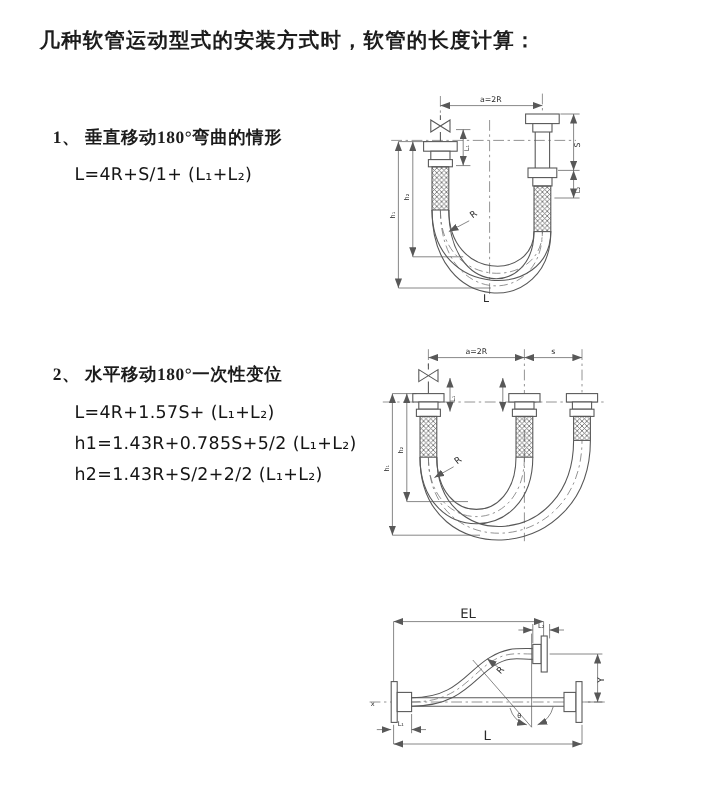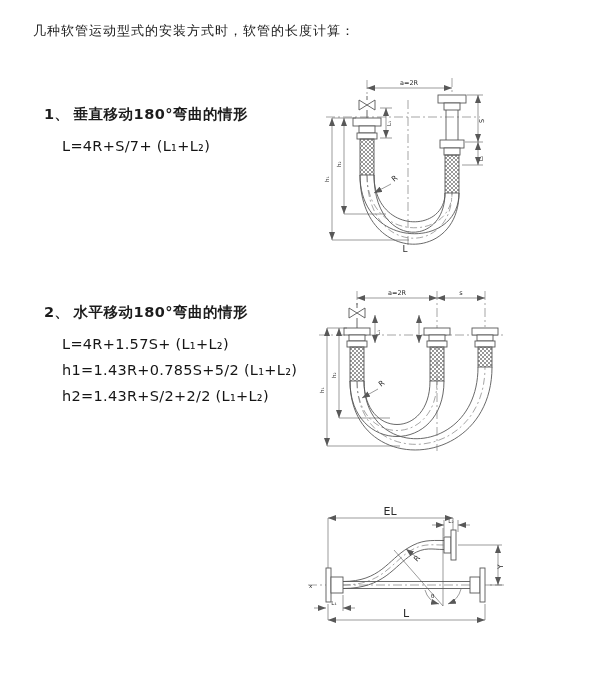--- a/index.html
+++ b/index.html
@@ -4,24 +4,24 @@
 <style>
   * { margin:0; padding:0; box-sizing:border-box; }
   body { background:#ffffff; }
   .page {
     position:relative; width:600px; height:675px; background:#ffffff;
     font-family:"DejaVu Sans","Liberation Sans",sans-serif;
     color:#1c1c1c; overflow:hidden;
   }
   .doc-title {
     position:absolute; left:33px; top:22px;
-    font-size:13px; font-weight:400; letter-spacing:1px;
+    font-size:17px; font-weight:700; letter-spacing:1px;
   }
   .sec { position:absolute; left:44px; }
-  .sec-heading { font-size:14.5px; font-weight:600; letter-spacing:0.5px; margin-bottom:9px; white-space:nowrap; }
+  .sec-heading { font-size:14.5px; font-weight:600; letter-spacing:0.5px; margin-bottom:9px; white-space:nowrap;font-family:Liberation Serif, serif; }
   .sec-heading .num { margin-right:4px; }
   .formula {
     font-size:14.5px; line-height:26px; margin-left:18px;
     letter-spacing:0.3px; white-space:nowrap; color:#151515;
   }
   .sec1 { top:105px; }
   .sec2 { top:303px; }
   .sec3 { top:518px; }
   svg.diagram { position:absolute; overflow:visible; }
   #dia1 { left:308px; top:72px; }
@@ -40,25 +40,25 @@
 </style>
 </head>
 <body>
 
 <div class="page">
 
   <div class="doc-title">几种软管运动型式的安装方式时，软管的长度计算：</div>
 
   <div class="sec sec1">
     <div class="sec-heading"><span class="num">1、</span><span>垂直移动180°弯曲的情形</span></div>
-    <div class="formula">L=4R+S/7+ (L₁+L₂)</div>
+    <div class="formula">L=4R+S/1+ (L₁+L₂)</div>
   </div>
 
   <div class="sec sec2">
-    <div class="sec-heading"><span class="num">2、</span><span>水平移动180°弯曲的情形</span></div>
+    <div class="sec-heading"><span class="num">2、</span><span>水平移动180°一次性变位</span></div>
     <div class="formula">L=4R+1.57S+ (L₁+L₂)</div>
     <div class="formula">h1=1.43R+0.785S+5/2 (L₁+L₂)</div>
     <div class="formula">h2=1.43R+S/2+2/2 (L₁+L₂)</div>
   </div>
 
 
   <svg id="dia1" class="diagram" width="285" height="190" viewBox="0 0 285 190">
     <defs>
       <marker id="d1ae" markerWidth="9" markerHeight="6" refX="8" refY="3" orient="auto" markerUnits="userSpaceOnUse">
           <path d="M0,0 L8,3 L0,6 Z" fill="#585858"></path>

